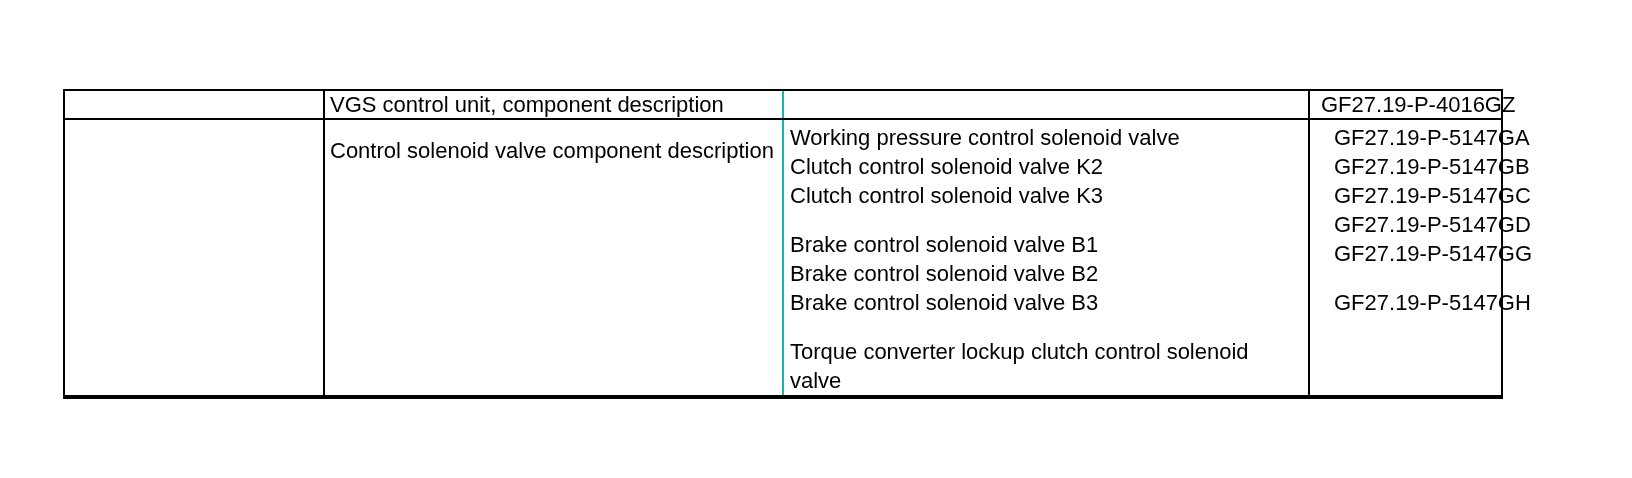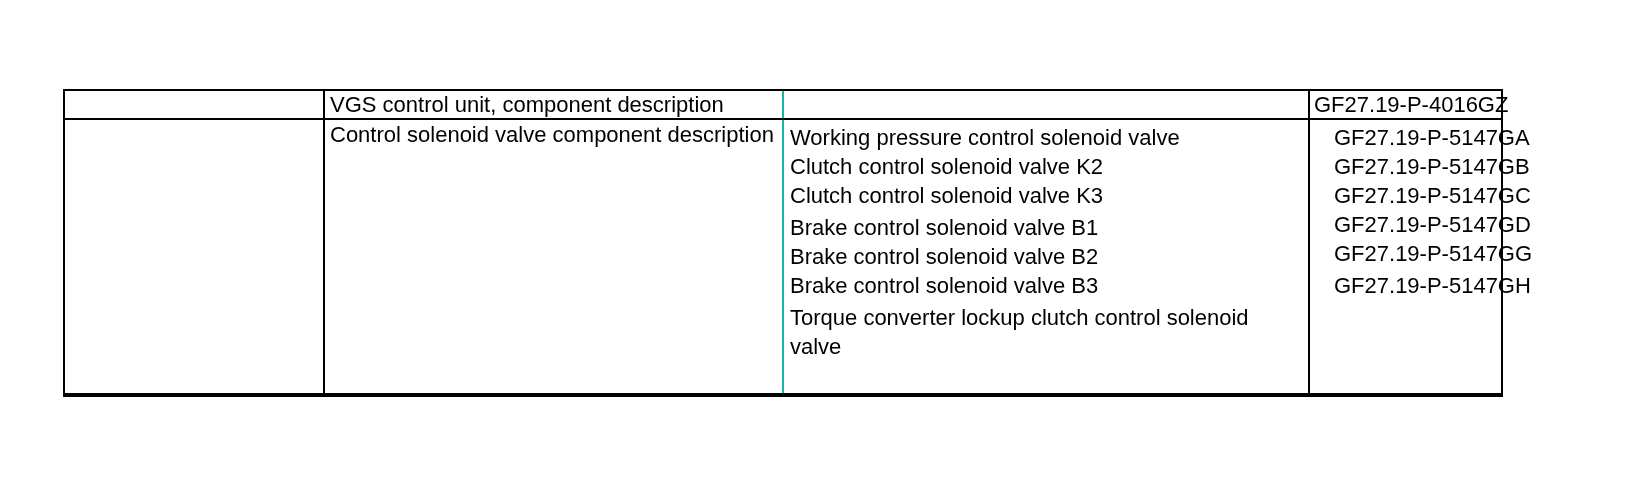--- a/index.html
+++ b/index.html
@@ -44,42 +44,42 @@
   .label-cell {
     font-size: 22px;
     line-height: 27px;
     padding-left: 5px;
     white-space: nowrap;
     overflow: hidden;
   }
   .tr-secondary { min-height: 273px; }
   .tr-secondary .label-cell {
     line-height: 29px;
-    padding-top: 0;
+    padding-top: 16px;
   }
   .stack {
     padding-top: 3px;
   }
   .entry {
     font-size: 22px;
     line-height: 29px;
     padding-left: 6px;
     padding-right: 4px;
   }
   .code {
     font-size: 22px;
     line-height: 29px;
     padding-left: 24px;
     white-space: nowrap;
   }
-  .gap { margin-top: 3px; }
+  .gap { margin-top: 20px; }
   .code-cell-primary {
     font-size: 22px;
     line-height: 27px;
-    padding-left: 4px;
+    padding-left: 11px;
     white-space: nowrap;
   }
 </style>
 </head>
 <body>
 
 <div class="doc-table">
 
   <div class="tr tr-primary">
     <div class="td c1"></div>

